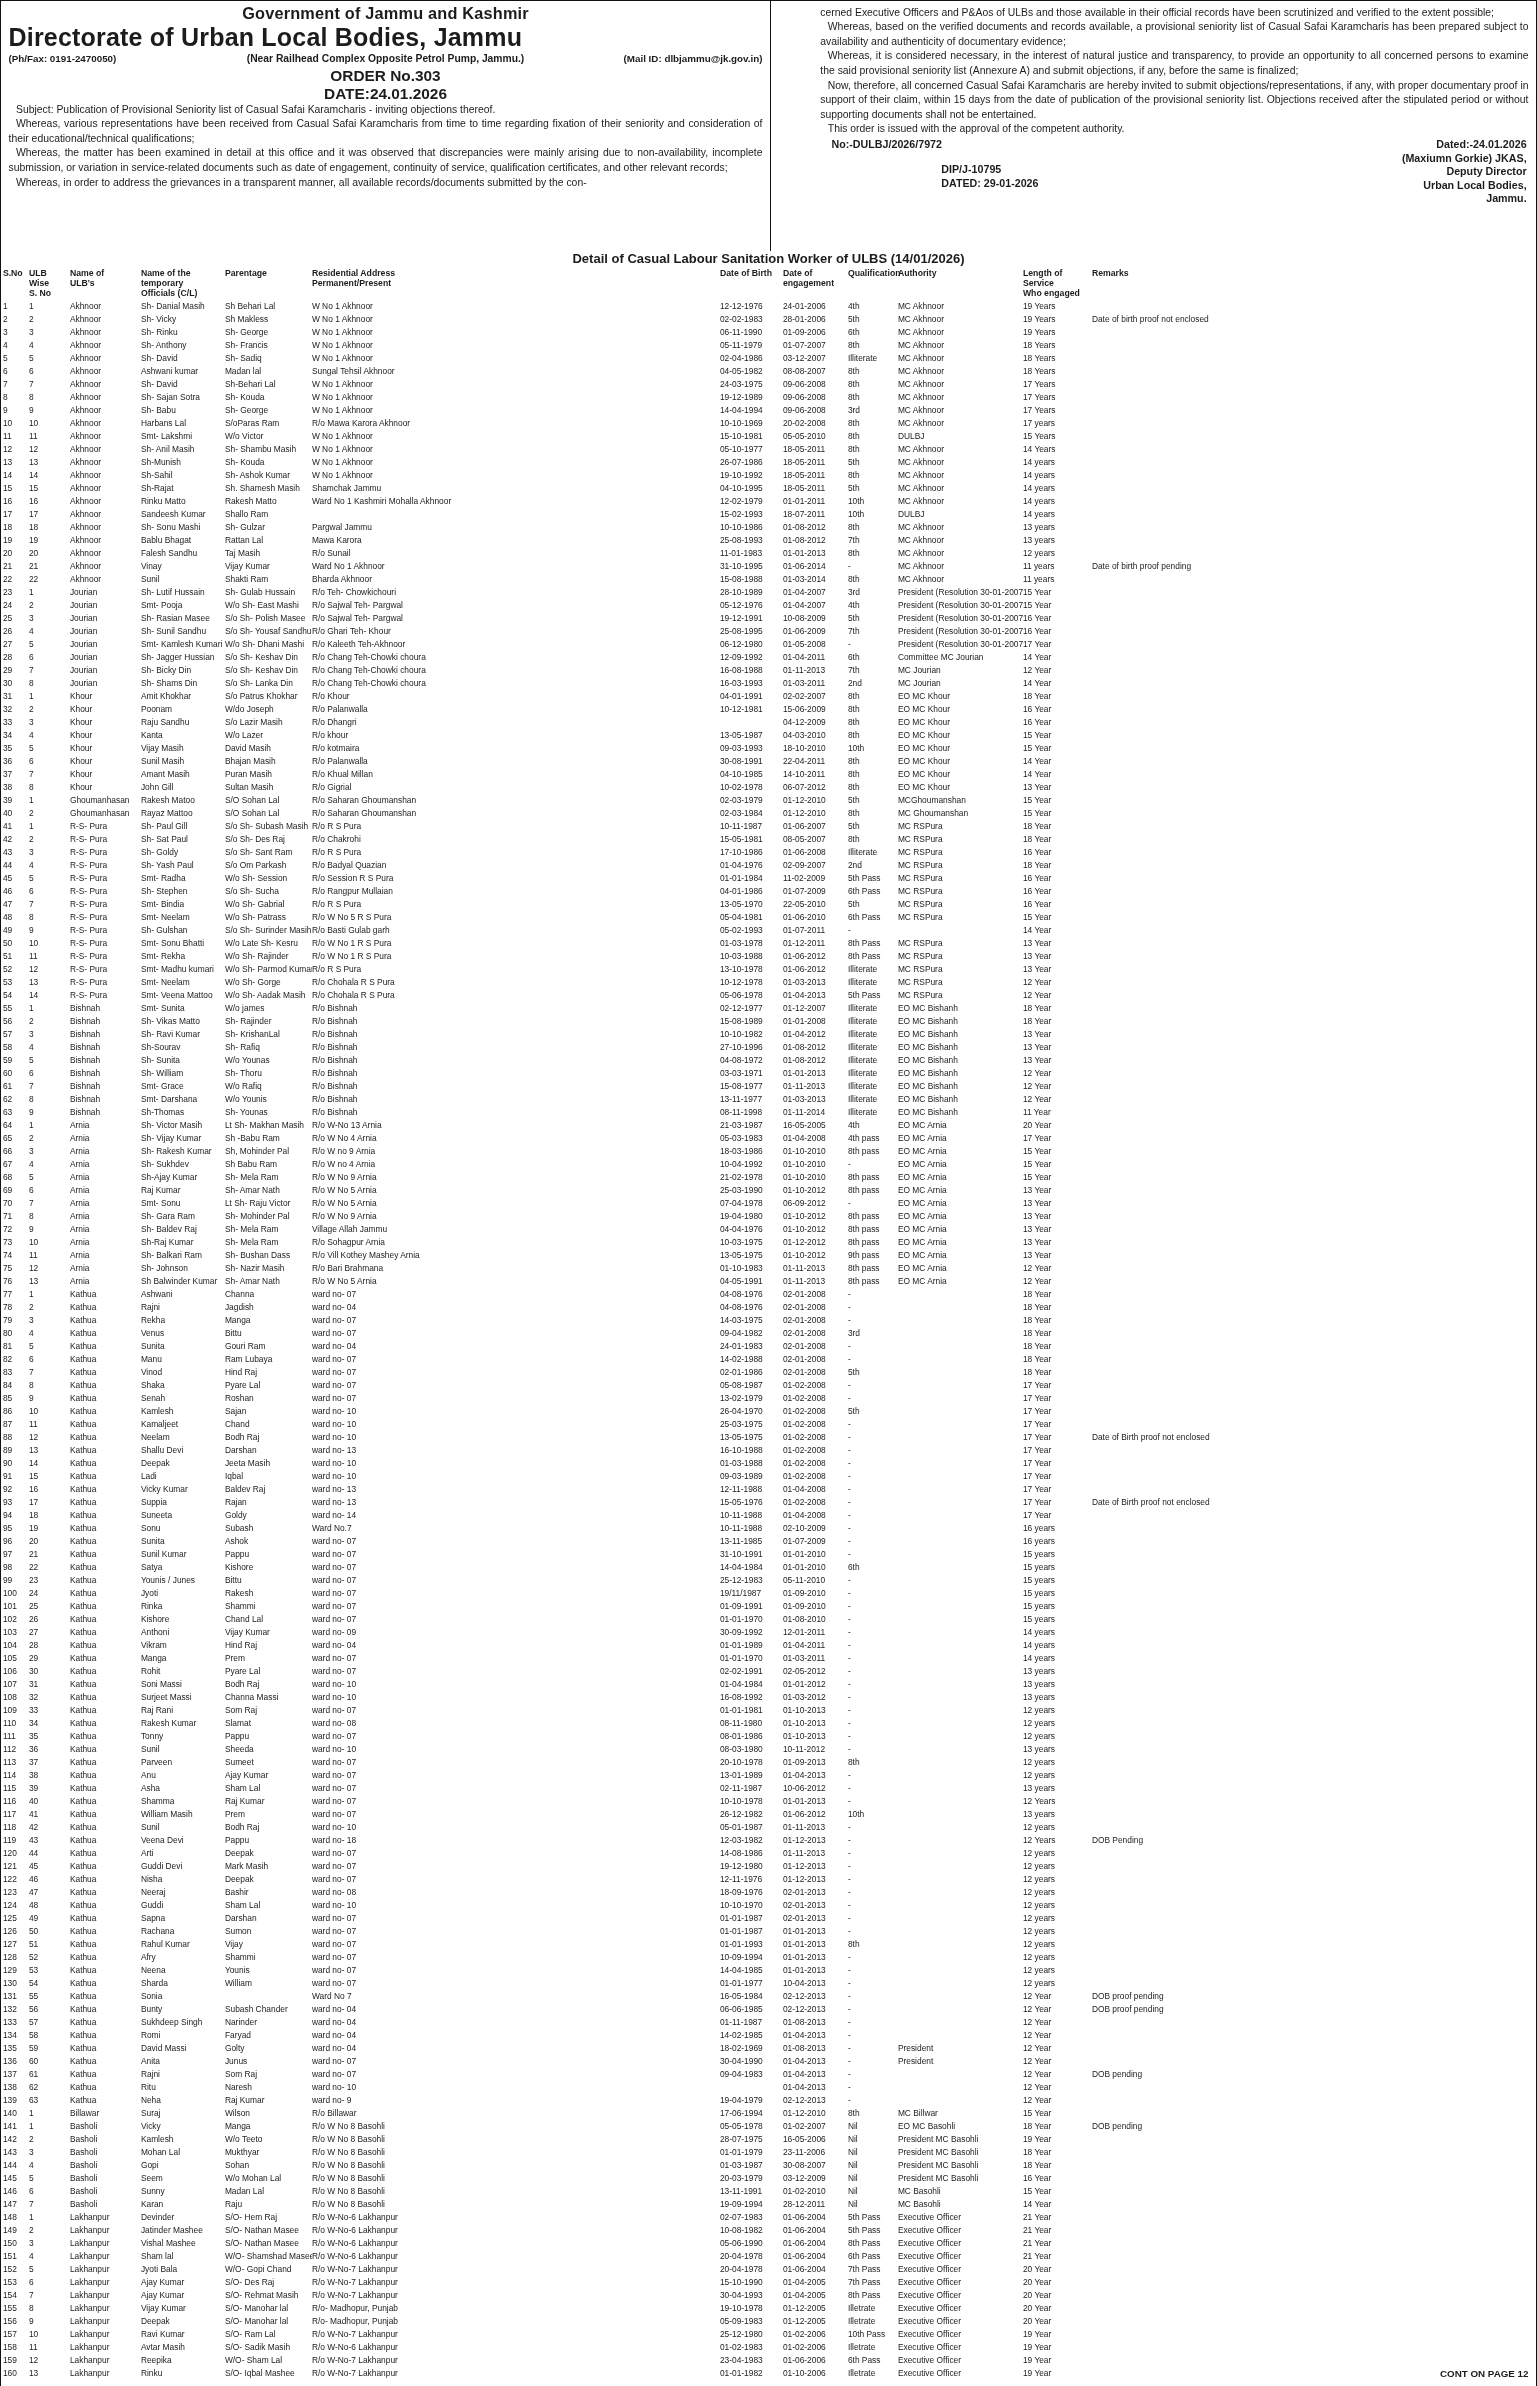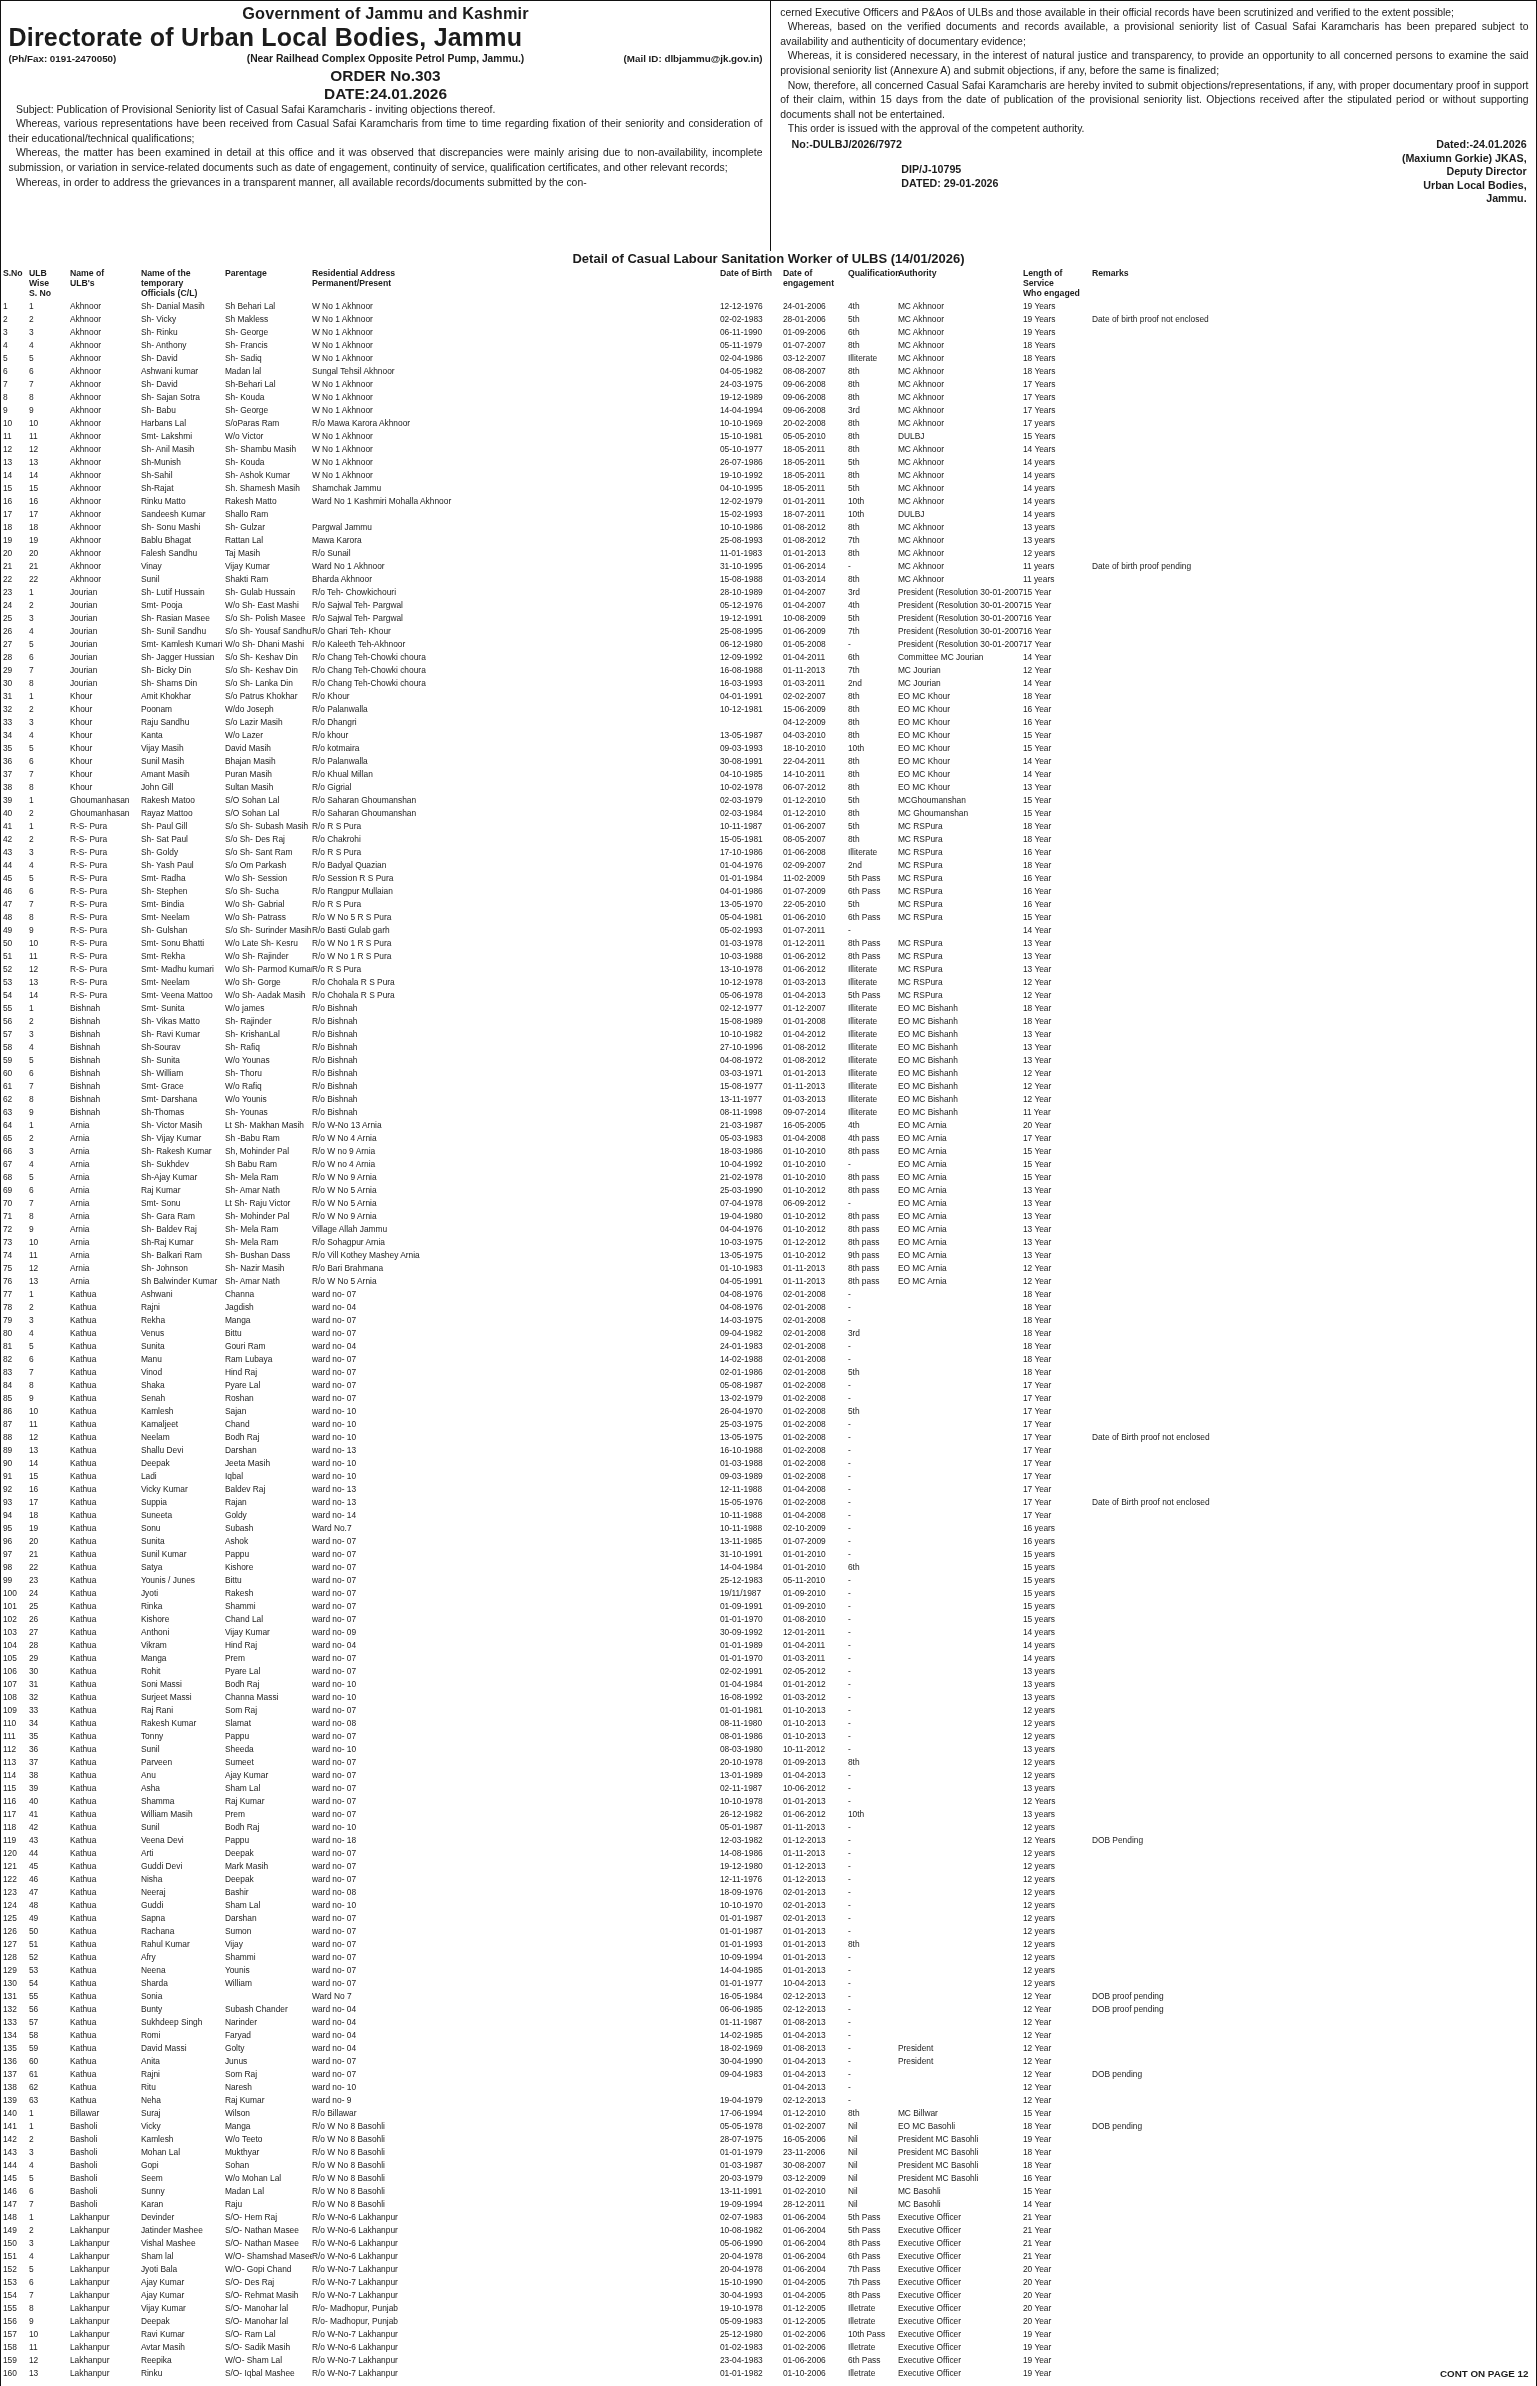--- a/index.html
+++ b/index.html
@@ -1,19 +1,19 @@
 <!DOCTYPE html>
 <html style="font-size:15px"><head>
 <meta charset="utf-8">
 <style>
   * { margin:0; padding:0; box-sizing:border-box; }
   html,body { background:#e8e8e8; }
   body { width:1537px; height:2387px; font-family:"Liberation Sans", sans-serif; color:#1c1c1c; }
   .page { position:relative; width:1537px; height:2387px; background:#ffffff; border:1.9px solid #111; overflow:hidden; }
-  .masthead { display:flex; align-items:stretch; min-height:250px; }
+  .masthead { display:flex; align-items:stretch; min-height:250px;gap:40px; }
   .col-left { width:770px; border-right:1.4px solid #111; padding:2.8px 7.5px 1.9px 7.5px; }
   .col-right { flex:1; padding:4.7px 7.5px 1.9px 9.3px; }
   .govt-line { text-align:center; font-weight:bold; font-size:16.3px; letter-spacing:0.2px; }
   .org-line { text-align:left; font-weight:bold; font-size:25px; letter-spacing:0.2px; line-height:28px; }
   .addr-line { text-align:center; font-weight:bold; font-size:10.3px; margin-top:1.9px; }
   .contact-row { display:flex; justify-content:space-between; font-weight:bold; font-size:9.8px; margin-top:-10.3px; }
   .order-no, .order-date { text-align:center; font-weight:bold; font-size:15.4px; line-height:17.7px; }
   .order-no { margin-top:2.8px; }
   .body-text p { font-size:10.4px; line-height:14.6px; text-align:justify; text-indent:7.5px; }
   .body-text p.noindent { text-indent:0; }
@@ -1012,21 +1012,21 @@
             <td></td>
           </tr>
           <tr>
             <td>63</td>
             <td>9</td>
             <td>Bishnah</td>
             <td>Sh-Thomas</td>
             <td>Sh- Younas</td>
             <td>R/o Bishnah</td>
             <td>08-11-1998</td>
-            <td>09-07-2014</td>
+            <td>01-11-2014</td>
             <td>Illiterate</td>
             <td>EO MC Bishanh</td>
             <td>11 Year</td>
             <td></td>
           </tr>
           <tr>
             <td>64</td>
             <td>1</td>
             <td>Arnia</td>
             <td>Sh- Victor Masih</td>

